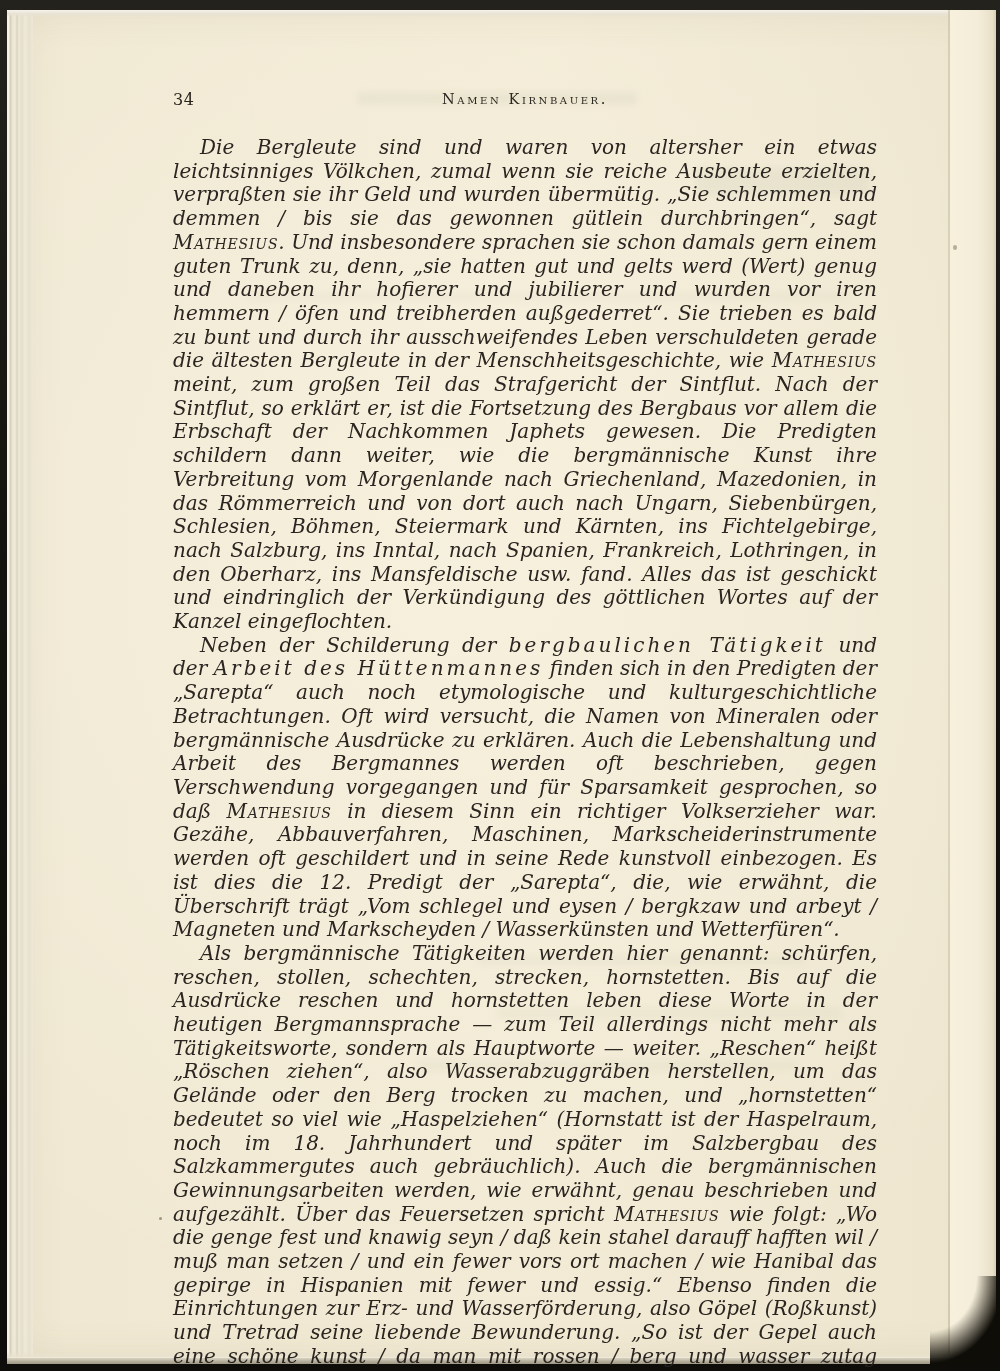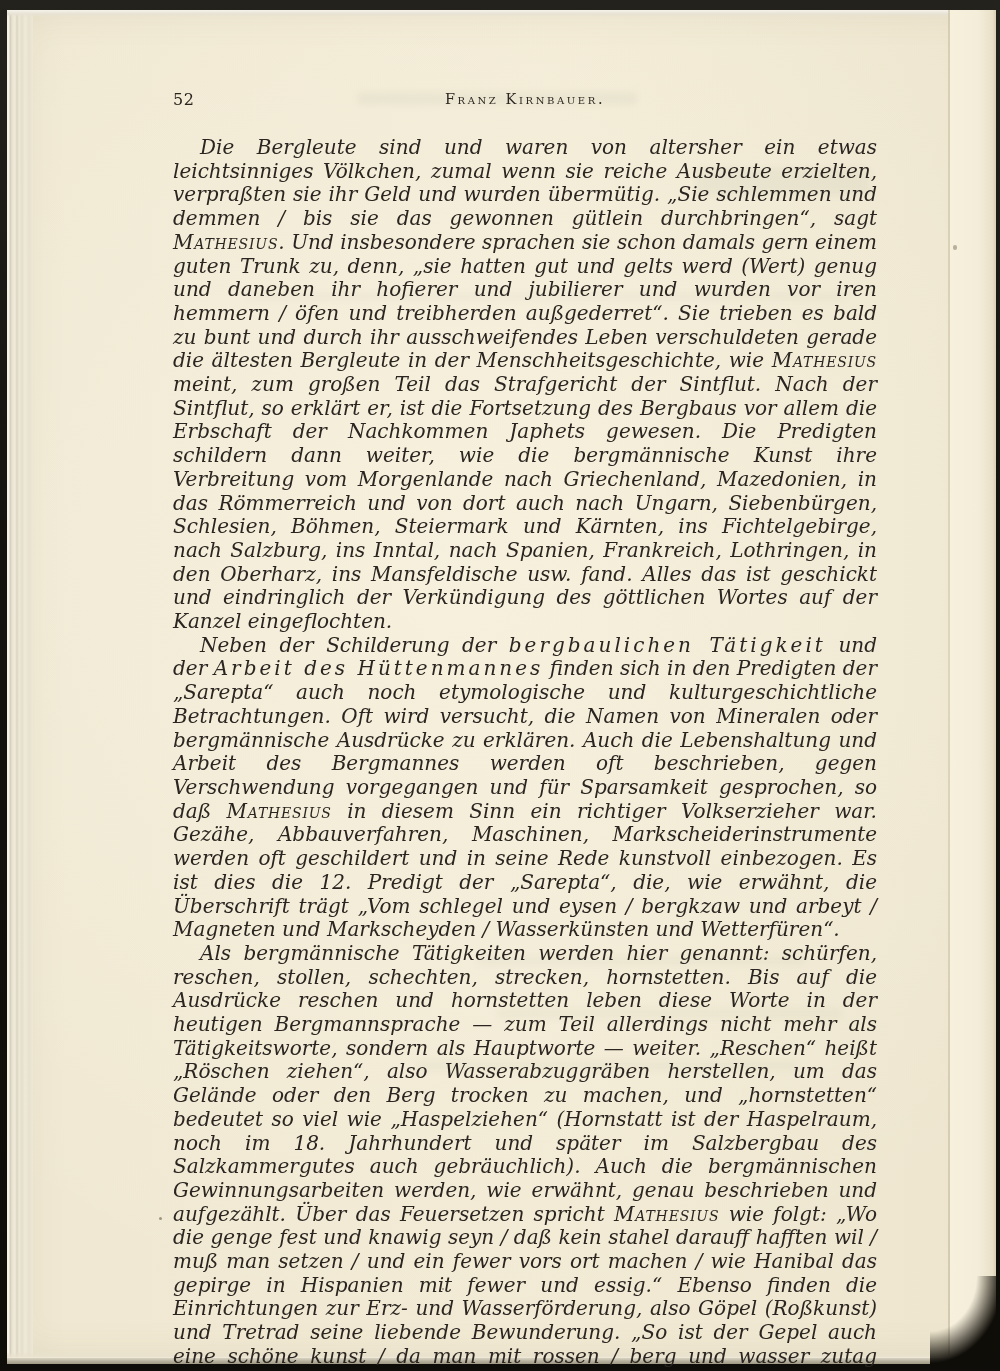--- a/index.html
+++ b/index.html
@@ -172,22 +172,22 @@
 
     <div class="speck" style="left:152px; top:1207px;"></div>
     <div class="speck" style="left:173px; top:1230px;"></div>
     <div class="speck" style="left:175px; top:1248px; width:2px; height:2px;"></div>
     <div class="speck" style="left:275px; top:1270px; width:2px; height:2px;"></div>
     <div class="speck" style="left:435px; top:1278px; width:2px; height:2px;"></div>
     <div class="speck" style="left:946px; top:235px; width:4px; height:5px; border-radius:2px; background:rgba(110,98,70,0.45);"></div>
 
     <div class="content">
       <div class="page-header">
-        <span class="page-number">52</span>
-        <span class="running-header">Franz Kirnbauer.</span>
+        <span class="page-number">34</span>
+        <span class="running-header">Namen Kirnbauer.</span>
       </div>
       <div class="text-column">
           <p><span>Die Bergleute sind und waren von altersher ein etwas leichtsinniges Völkchen, zumal wenn sie reiche Ausbeute erzielten, verpraßten sie ihr Geld und wurden übermütig. „Sie schlemmen und demmen / bis sie das gewonnen gütlein durchbringen“, sagt </span><span class="sc">Mathesius</span><span>. Und insbesondere sprachen sie schon damals gern einem guten Trunk zu, denn, „sie hatten gut und gelts werd (Wert) genug und daneben ihr hofierer und jubilierer und wurden vor iren hemmern / öfen und treibherden außgederret“. Sie trieben es bald zu bunt und durch ihr ausschweifendes Leben verschuldeten gerade die ältesten Bergleute in der Menschheitsgeschichte, wie </span><span class="sc">Mathesius</span><span> meint, zum großen Teil das Strafgericht der Sintflut. Nach der Sintflut, so erklärt er, ist die Fortsetzung des Bergbaus vor allem die Erbschaft der Nachkommen Japhets gewesen. Die Predigten schildern dann weiter, wie die bergmännische Kunst ihre Verbreitung vom Morgenlande nach Griechenland, Mazedonien, in das Römmerreich und von dort auch nach Ungarn, Siebenbürgen, Schlesien, Böhmen, Steiermark und Kärnten, ins Fichtelgebirge, nach Salzburg, ins Inntal, nach Spanien, Frankreich, Lothringen, in den Oberharz, ins Mansfeldische usw. fand. Alles das ist geschickt und eindringlich der Verkündigung des göttlichen Wortes auf der Kanzel eingeflochten.</span></p>
           <p><span>Neben der Schilderung der </span><span class="sp">bergbaulichen Tätigkeit</span><span> und der </span><span class="sp">Arbeit des Hüttenmannes</span><span> finden sich in den Predigten der „Sarepta“ auch noch etymologische und kulturgeschichtliche Betrachtungen. Oft wird versucht, die Namen von Mineralen oder bergmännische Ausdrücke zu erklären. Auch die Lebenshaltung und Arbeit des Bergmannes werden oft beschrieben, gegen Verschwendung vorgegangen und für Sparsamkeit gesprochen, so daß </span><span class="sc">Mathesius</span><span> in diesem Sinn ein richtiger Volkserzieher war. Gezähe, Abbauverfahren, Maschinen, Markscheiderinstrumente werden oft geschildert und in seine Rede kunstvoll einbezogen. Es ist dies die 12. Predigt der „Sarepta“, die, wie erwähnt, die Überschrift trägt „Vom schlegel und eysen / bergkzaw und arbeyt / Magneten und Markscheyden / Wasserkünsten und Wetterfüren“.</span></p>
           <p><span>Als bergmännische Tätigkeiten werden hier genannt: schürfen, reschen, stollen, schechten, strecken, hornstetten. Bis auf die Ausdrücke reschen und hornstetten leben diese Worte in der heutigen Bergmannsprache — zum Teil allerdings nicht mehr als Tätigkeitsworte, sondern als Hauptworte — weiter. „Reschen“ heißt „Röschen ziehen“, also Wasserabzuggräben herstellen, um das Gelände oder den Berg trocken zu machen, und „hornstetten“ bedeutet so viel wie „Haspelziehen“ (Hornstatt ist der Haspelraum, noch im 18. Jahrhundert und später im Salzbergbau des Salzkammergutes auch gebräuchlich). Auch die bergmännischen Gewinnungsarbeiten werden, wie erwähnt, genau beschrieben und aufgezählt. Über das Feuersetzen spricht </span><span class="sc">Mathesius</span><span> wie folgt: „Wo die genge fest und knawig seyn / daß kein stahel darauff hafften wil / muß man setzen / und ein fewer vors ort machen / wie Hanibal das gepirge in Hispanien mit fewer und essig.“ Ebenso finden die Einrichtungen zur Erz- und Wasserförderung, also Göpel (Roßkunst) und Tretrad seine liebende Bewunderung. „So ist der Gepel auch eine schöne kunst / da man mit rossen / berg und wasser zutag austreibet / und in einer schicht mehr herausfördern kann / als an zweientzig haspeln.“ Und über die Wasserhaltung heißt es: „Wo man aber stöln nicht einbringen kan / da haben wasser-</span></p>
         </div>
     </div>
   </div>
 </div>
 

